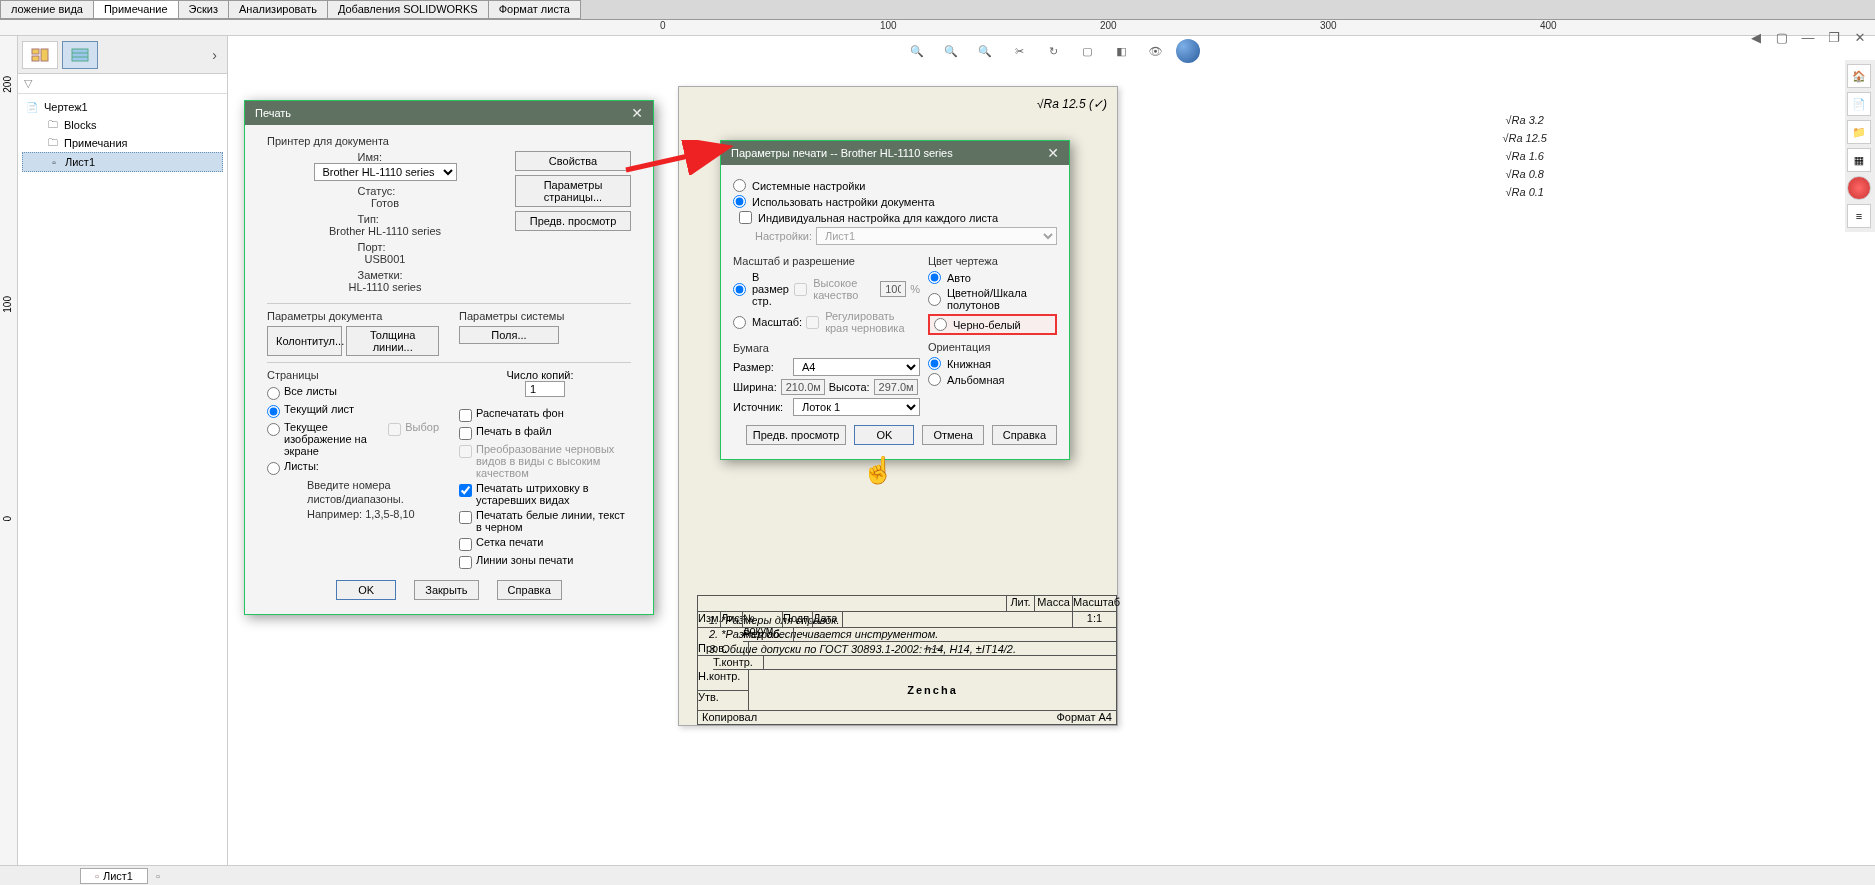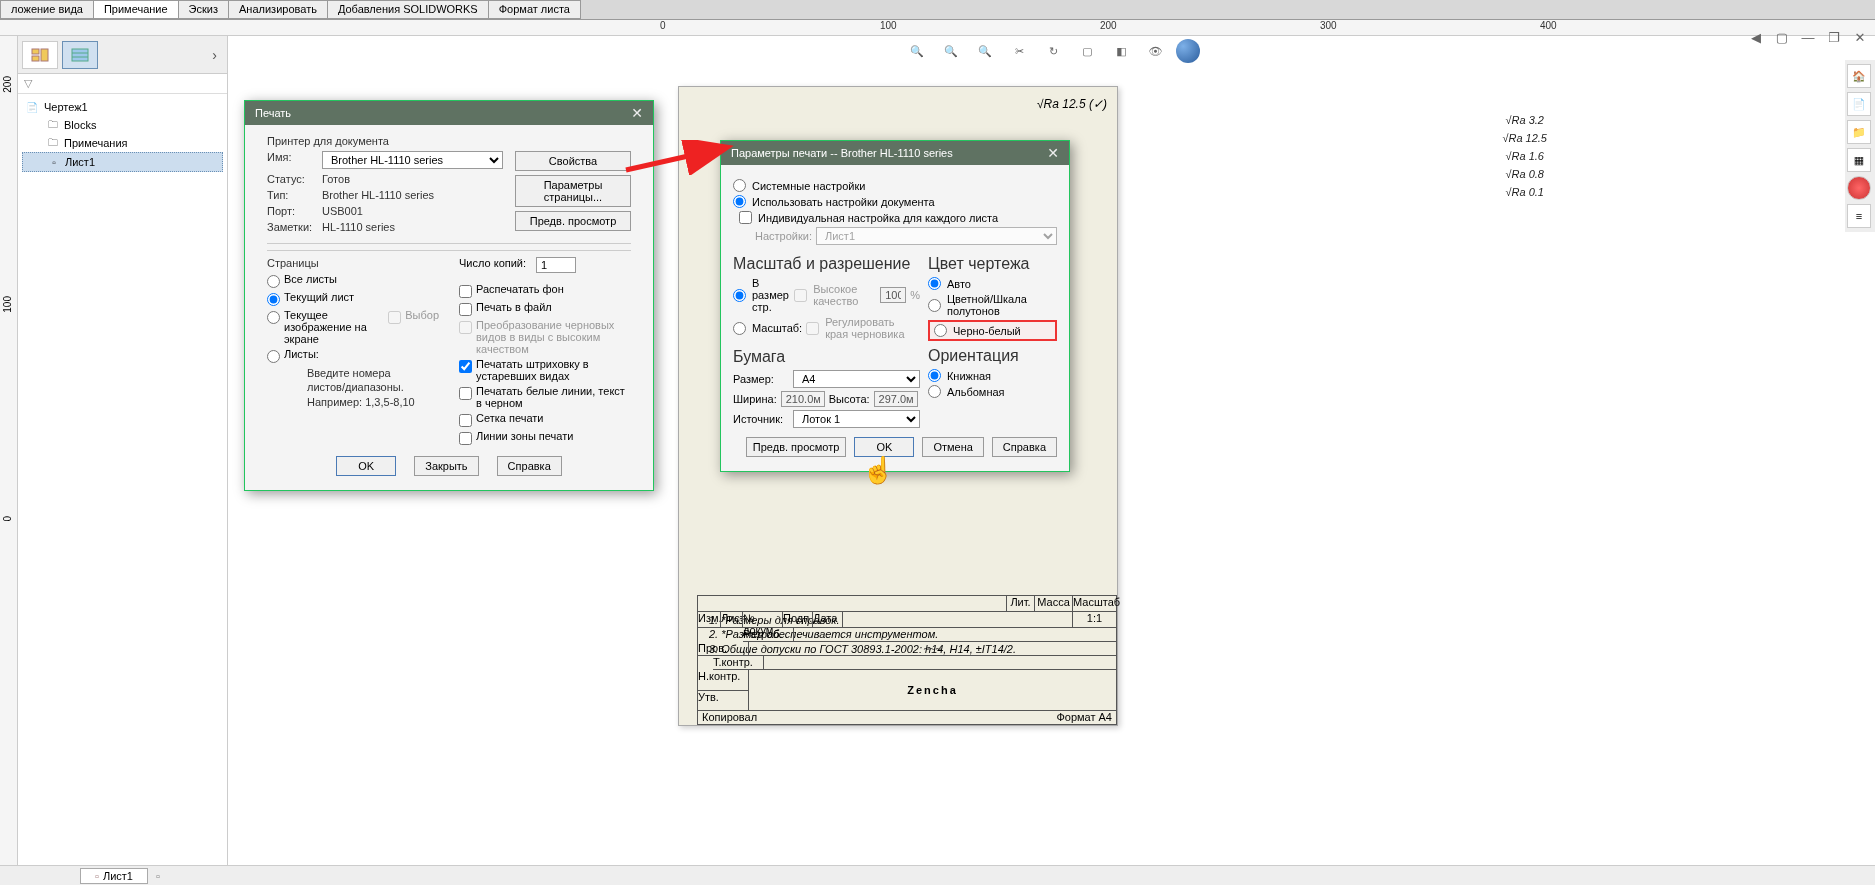--- a/index.html
+++ b/index.html
@@ -58,41 +58,41 @@
 
 
 .dialog { position: absolute; background: #f4f4f4; border: 1px solid #22c55e; box-shadow: 3px 3px 12px rgba(0,0,0,0.4); z-index: 100; }
 .dialog-title { background: #5f7262; color: #fff; padding: 4px 10px; font-size: 12px; display: flex; justify-content: space-between; align-items: center; }
 .dialog-close { cursor: pointer; font-size: 14px; color: #eee; }
 .dialog-body { padding: 10px 22px; }
 
 
 .print-dialog { top: 100px; left: 244px; width: 410px; }
 .group-title { font-size: 11px; margin-bottom: 4px; color: #333; }
-.field-row { display: flex; align-items: flex-start; margin-bottom: 4px; }
+.field-row { display: flex; align-items: center; margin-bottom: 4px; flex-direction: column; }
 .field-label { width: 55px; color: #333; }
 .field-value { color: #333; }
 .dlg-button { background: #f0f0f0; border: 1px solid #999; padding: 3px 10px; cursor: pointer; min-width: 100px; text-align: center; font-size: 11px; }
 .dlg-button.small { min-width: 70px; padding: 2px 8px; }
 .dlg-button.primary { border: 1px solid #4a7ab5; }
 select.combo { border: 1px solid #999; background: #fff; padding: 1px 4px; font-size: 11px; }
 input.text-input { border: 1px solid #999; padding: 1px 4px; font-size: 11px; }
 .radio-row, .check-row { display: flex; align-items: flex-start; margin-bottom: 3px; gap: 4px; }
 .radio-row input, .check-row input { margin-top: 2px; }
 .two-col { display: flex; gap: 20px; }
 .col { flex: 1; }
 .dlg-footer { display: flex; justify-content: center; gap: 18px; padding: 8px 0 4px; }
 hr { border: none; border-top: 1px solid #ccc; margin: 6px 0; }
 .pages-hint { font-size: 10px; color: #333; margin-left: 40px; line-height: 1.3; }
 .disabled-text { color: #999; }
 
 
 .pagesetup-dialog { top: 140px; left: 720px; width: 350px; }
 .pagesetup-dialog .dialog-body { padding: 14px 12px; }
-.section-title { font-size: 16px; margin-bottom: 4px; color: #333; }
+.section-title { font-size: 11px; margin-bottom: 4px; color: #333; }
 .highlight-red { border: 2px solid #e33; padding: 2px 4px; background: rgba(255,230,230,0.4); }
 .opt-row { display: flex; align-items: center; gap: 4px; margin-bottom: 3px; font-size: 11px; }
 .opt-row input[type=radio], .opt-row input[type=checkbox] { margin-right: 2px; }
 .twocolp { display: flex; gap: 8px; }
 .twocolp > div { flex: 1; }
 .ps-footer { display: flex; gap: 8px; justify-content: flex-end; padding-top: 6px; }
 .ps-footer .dlg-button { min-width: 60px; }
 
 
 .arrow-annot { position: absolute; top: 140px; left: 624px; z-index: 150; width: 110px; height: 35px; pointer-events: none; }
@@ -295,20 +295,33 @@
             <span class="field-value">HL-1110 series</span>
           </div>
       </div>
       <div style="display:flex; flex-direction:column; gap:4px; width:116px">
         <button class="dlg-button">Свойства</button>
         <button class="dlg-button">Параметры страницы...</button>
         <button class="dlg-button">Предв. просмотр</button>
       </div>
     </div>
     <hr>
+    <div class="two-col">
+      <div class="col">
+        <div class="group-title">Параметры документа</div>
+        <div style="display:flex; gap:4px">
+          <button class="dlg-button small">Колонтитул...</button>
+          <button class="dlg-button small">Толщина линии...</button>
+        </div>
+      </div>
+      <div class="col">
+        <div class="group-title">Параметры системы</div>
+        <button class="dlg-button small" style="width:100px">Поля...</button>
+      </div>
+    </div>
     <hr>
     <div class="two-col">
       <div class="col">
         <div class="group-title">Страницы</div>
         <div class="radio-row">
             <input type="radio" name="pages" style="">
             <span>Все листы</span>
           </div>
         <div class="radio-row">
             <input type="radio" name="pages" checked="" style="">

